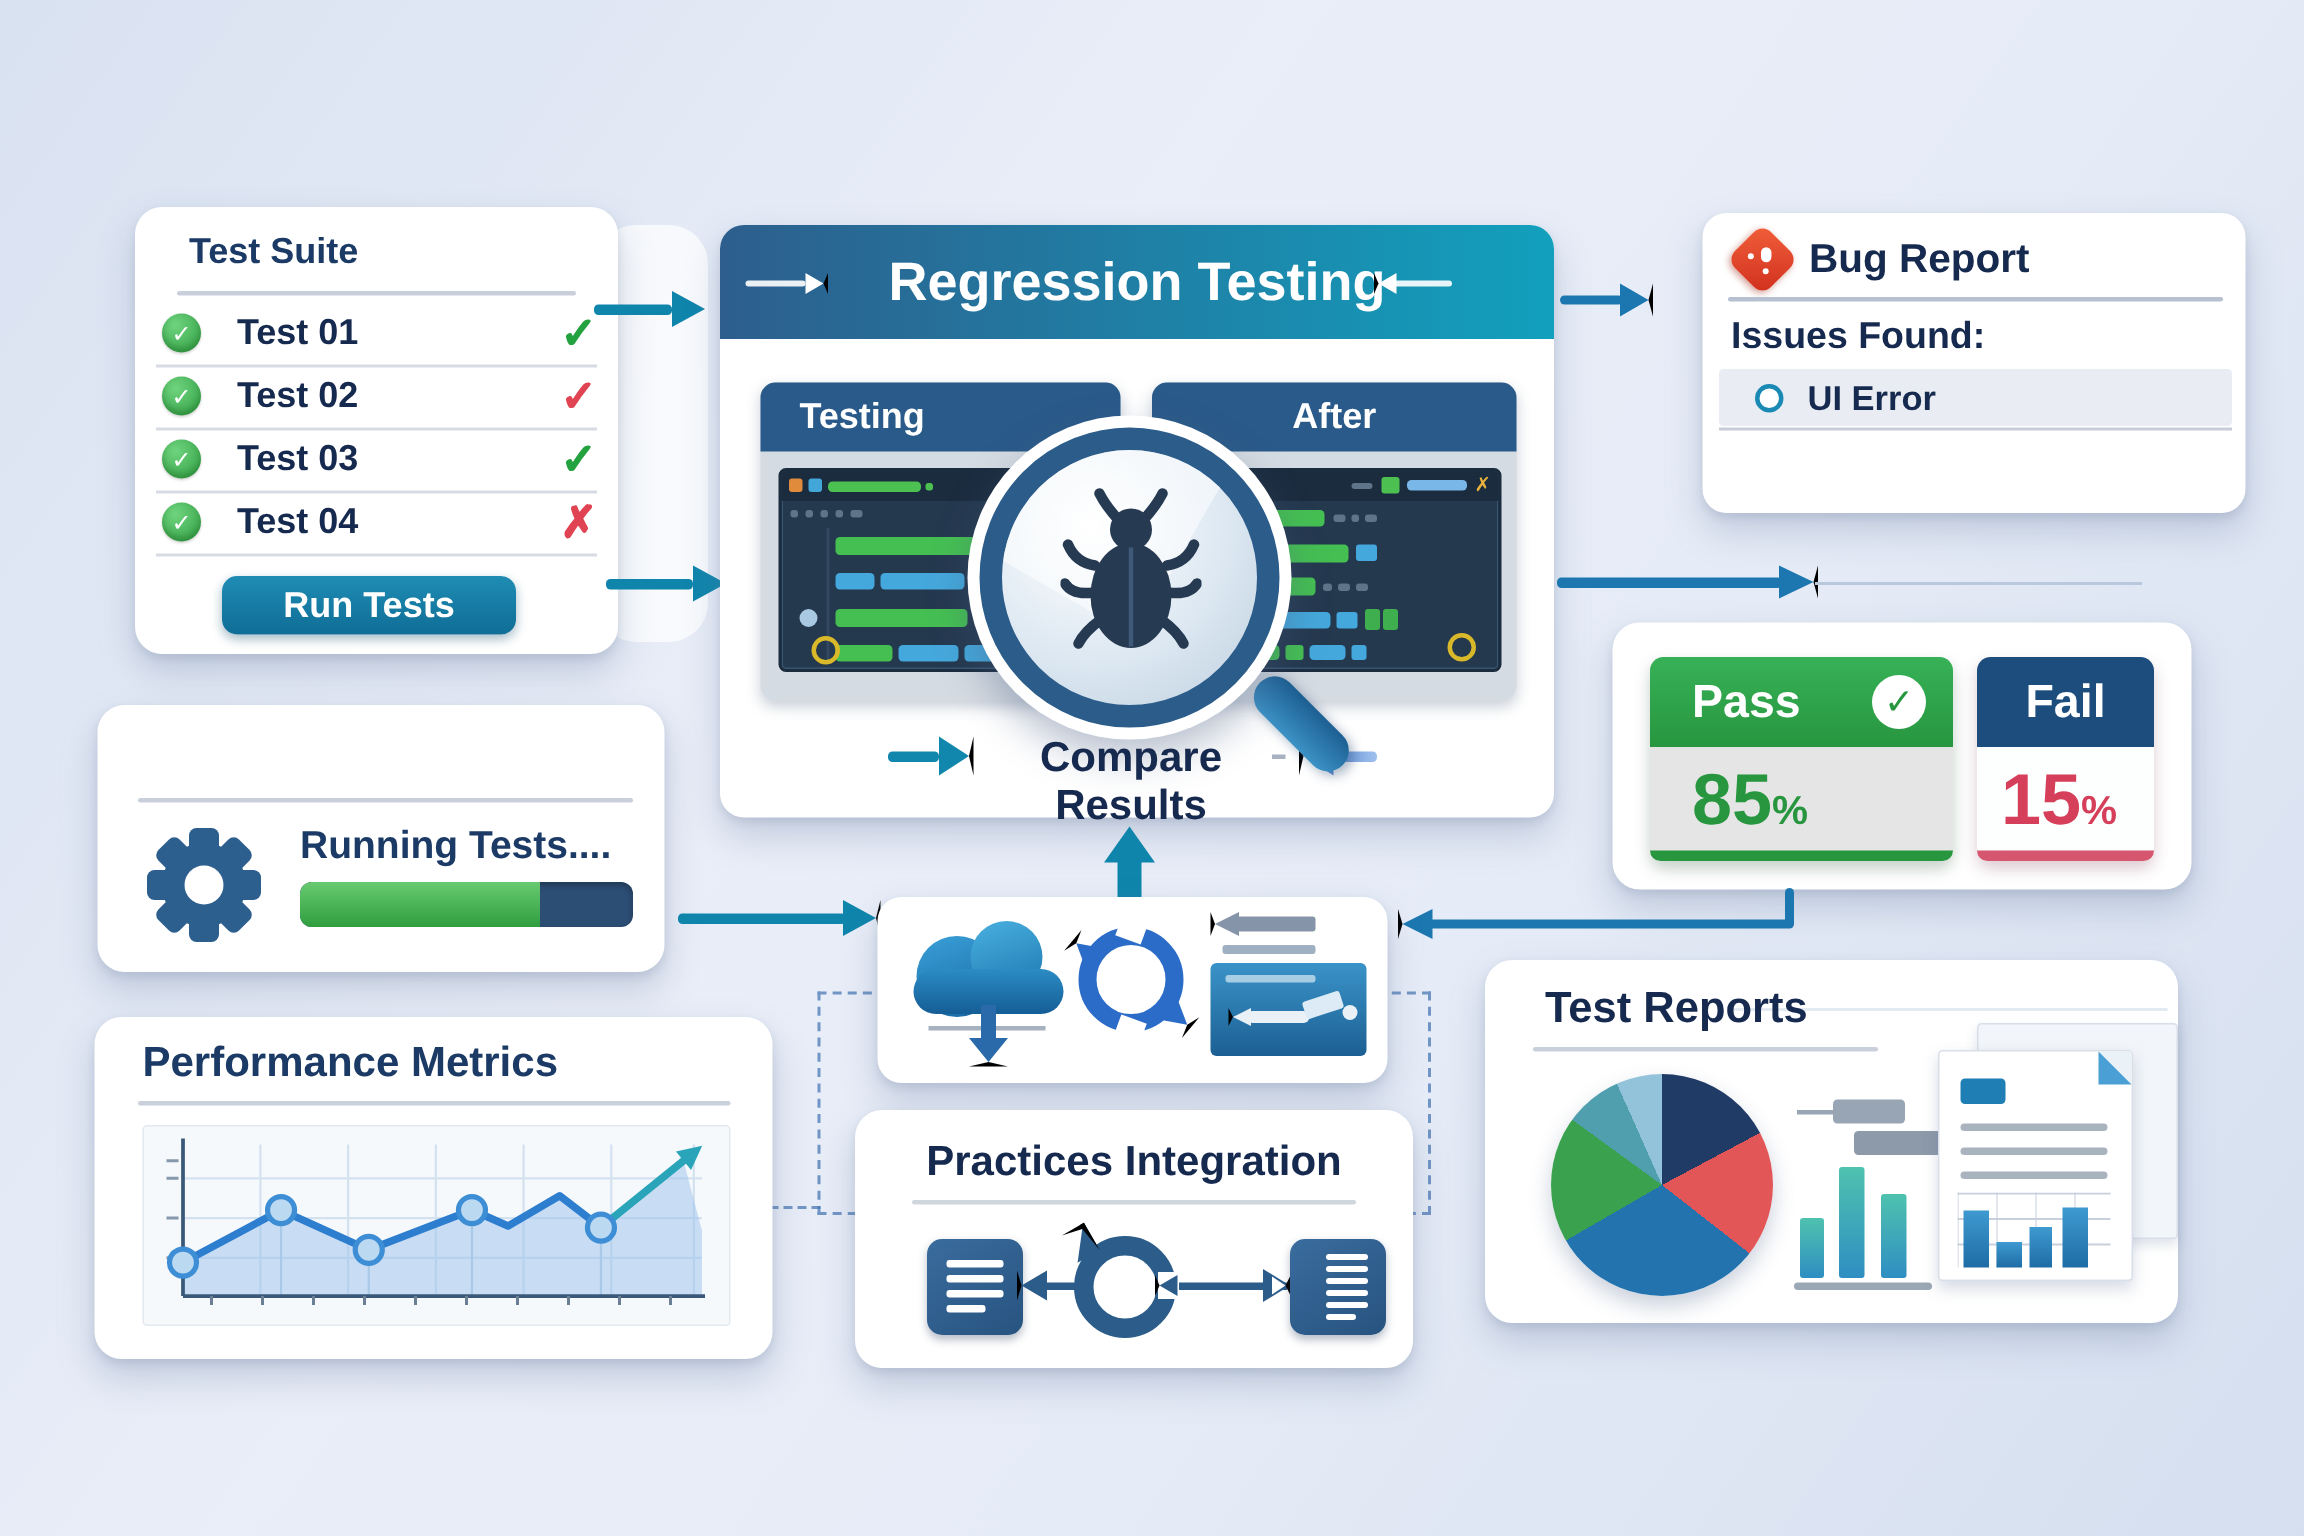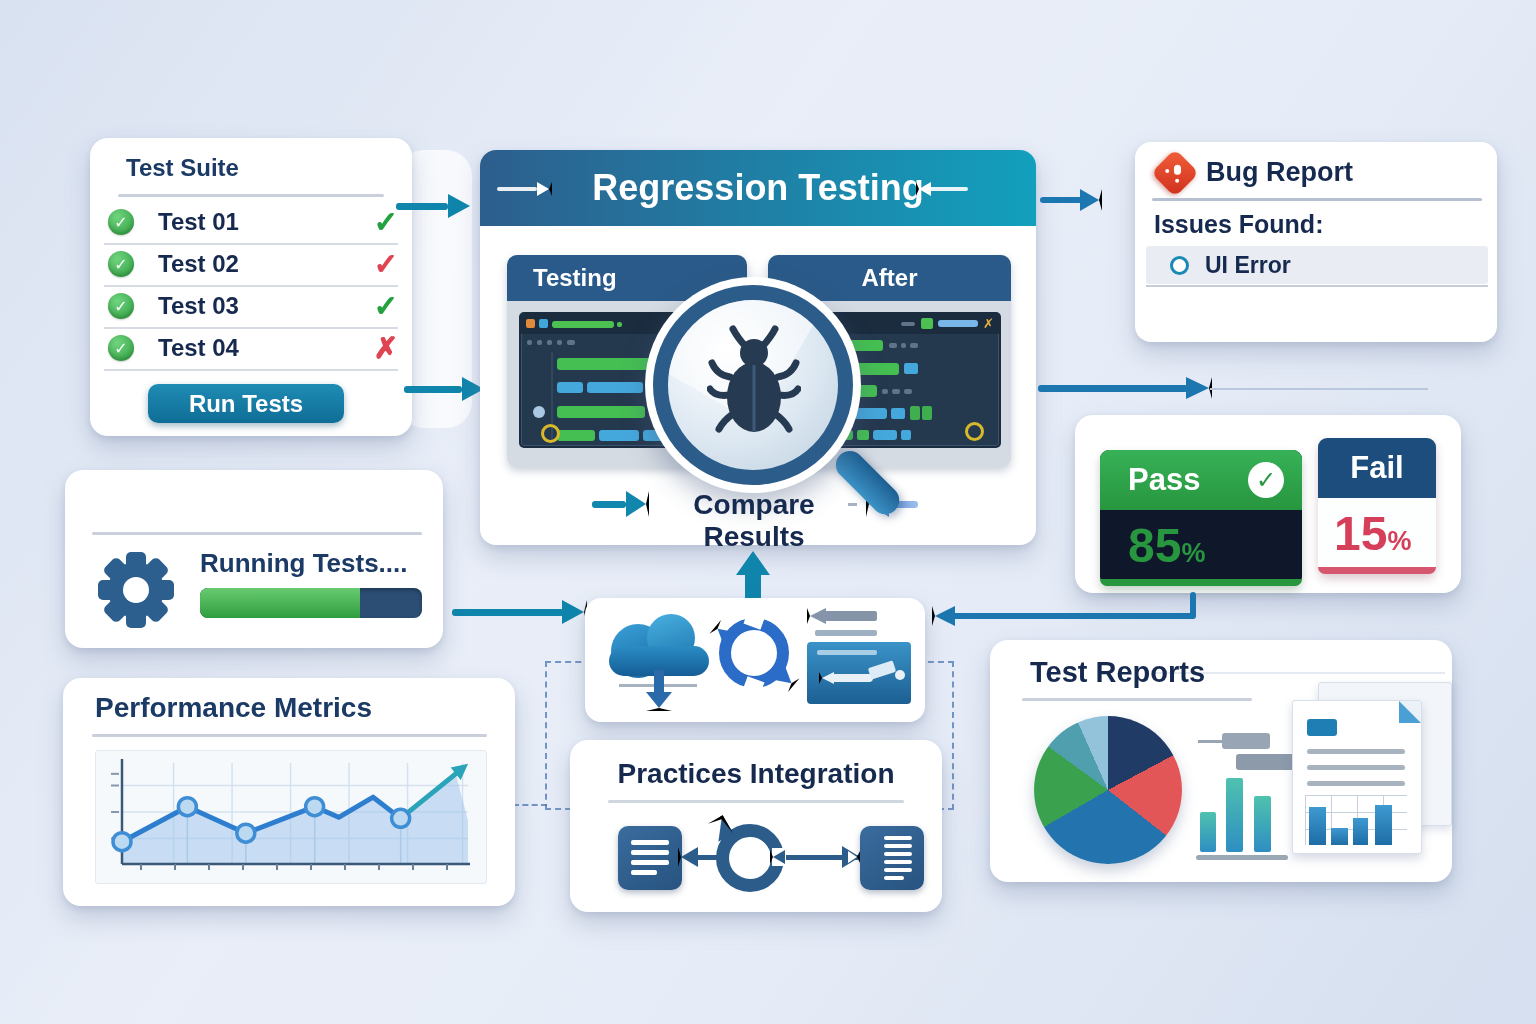--- a/index.html
+++ b/index.html
@@ -214,21 +214,21 @@
   </div>
 
   <div class="hbar" style="left:1040px;top:197px;width:42px;height:6px;background:#1c77b0;"></div>
   <div class="tri" style="left:1080px;top:189px;border-top:11px solid transparent;border-bottom:11px solid transparent;border-left:19px solid #1c77b0;"></div>
 
   <div class="hbar" style="left:1038px;top:385px;width:150px;background:#1c77b0;"></div>
   <div class="tri" style="left:1186px;top:377px;border-top:11px solid transparent;border-bottom:11px solid transparent;border-left:23px solid #1c77b0;"></div>
   <div class="abs" style="left:1210px;top:388px;width:218px;height:2px;background:#b9c8dc;"></div>
 
   <div class="panel" style="left:1075px;top:415px;width:386px;height:178px;">
-    <div class="abs" style="left:25px;top:35px;width:202px;height:136px;border-radius:9px;background:#0f172a;box-shadow:0 5px 10px rgba(50,90,60,.28);">
+    <div class="abs" style="left:25px;top:23px;width:202px;height:136px;border-radius:9px;background:#e5e5e5;box-shadow:0 5px 10px rgba(50,90,60,.28);">
       <div class="abs" style="left:0;top:0;width:202px;height:60px;border-radius:9px 9px 0 0;background:linear-gradient(180deg,#37b157,#27963f);display:flex;align-items:center;">
         <span style="color:#fff;font-size:31px;font-weight:bold;margin-left:28px;">Pass</span>
         <span style="position:absolute;right:18px;top:12px;width:36px;height:36px;background:#fff;border-radius:50%;display:flex;align-items:center;justify-content:center;
           color:#27963f;font-size:24px;font-weight:bold;font-family:'DejaVu Sans',sans-serif;">✓</span>
       </div>
       <div class="abs" style="left:28px;top:68px;display:flex;align-items:baseline;color:#27963f;font-weight:bold;">
         <span style="font-size:48px;">85</span>
         <span style="font-size:27px;">%</span>
       </div>
       <div class="abs" style="left:0;bottom:0;width:202px;height:7px;background:#27963f;border-radius:0 0 9px 9px;"></div>

